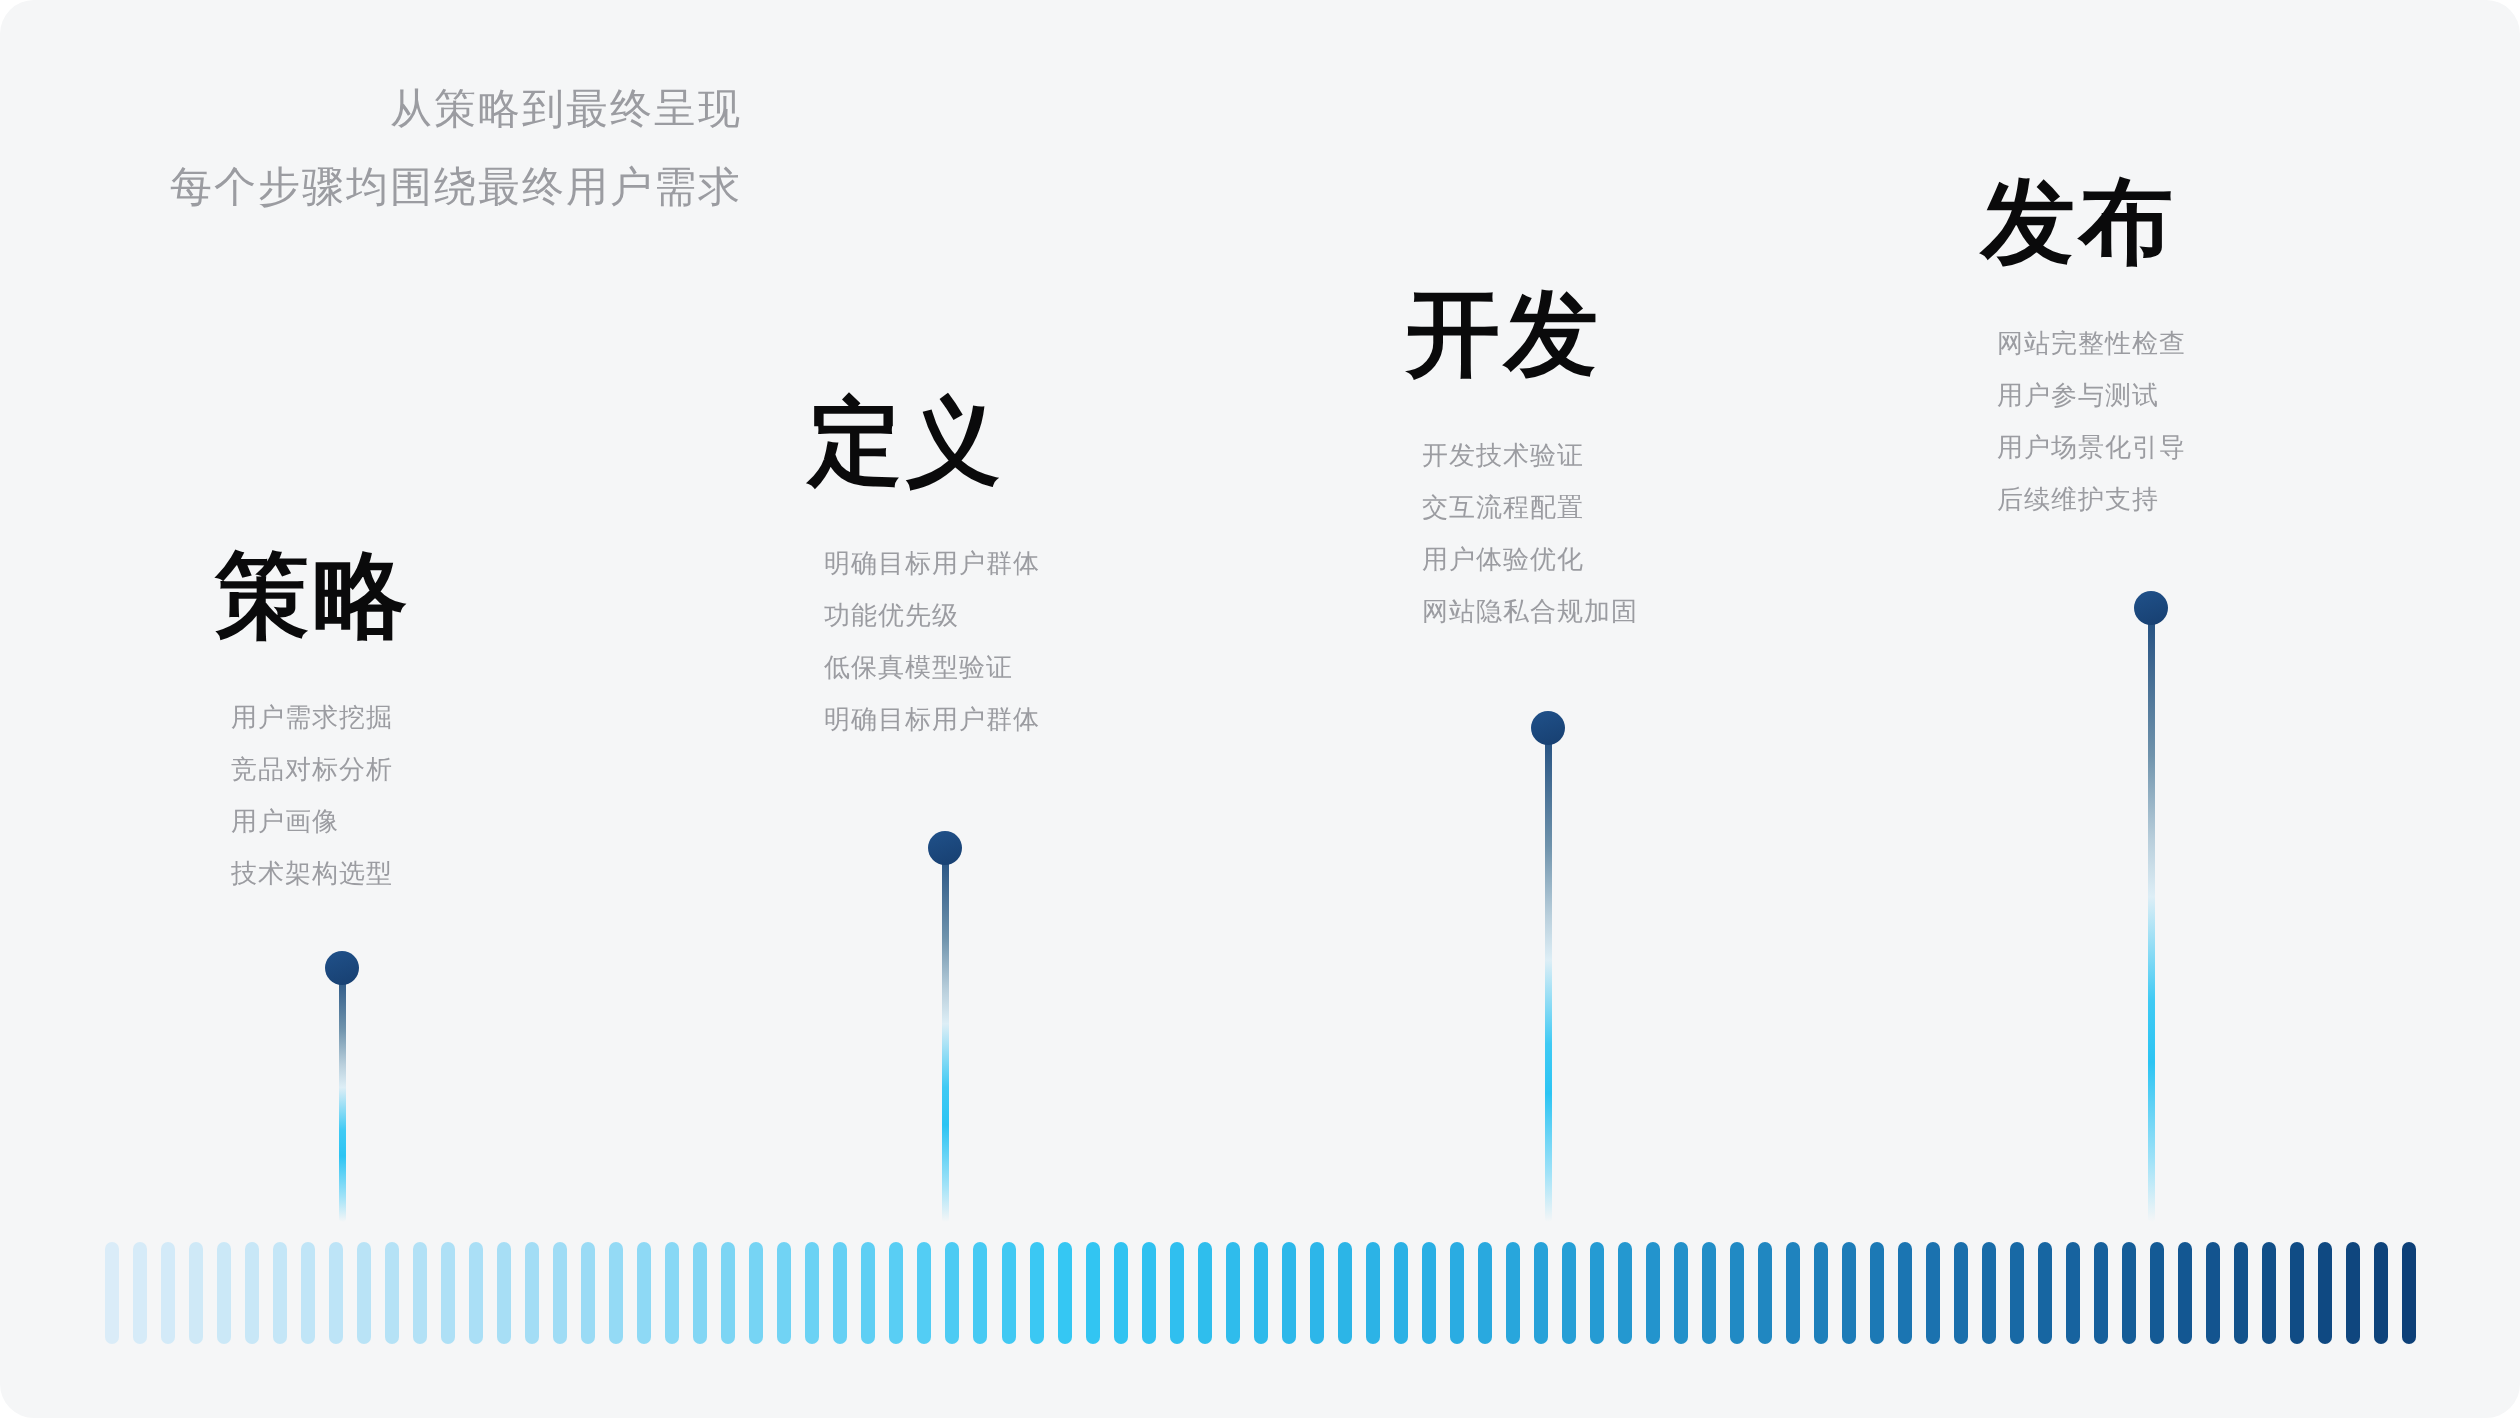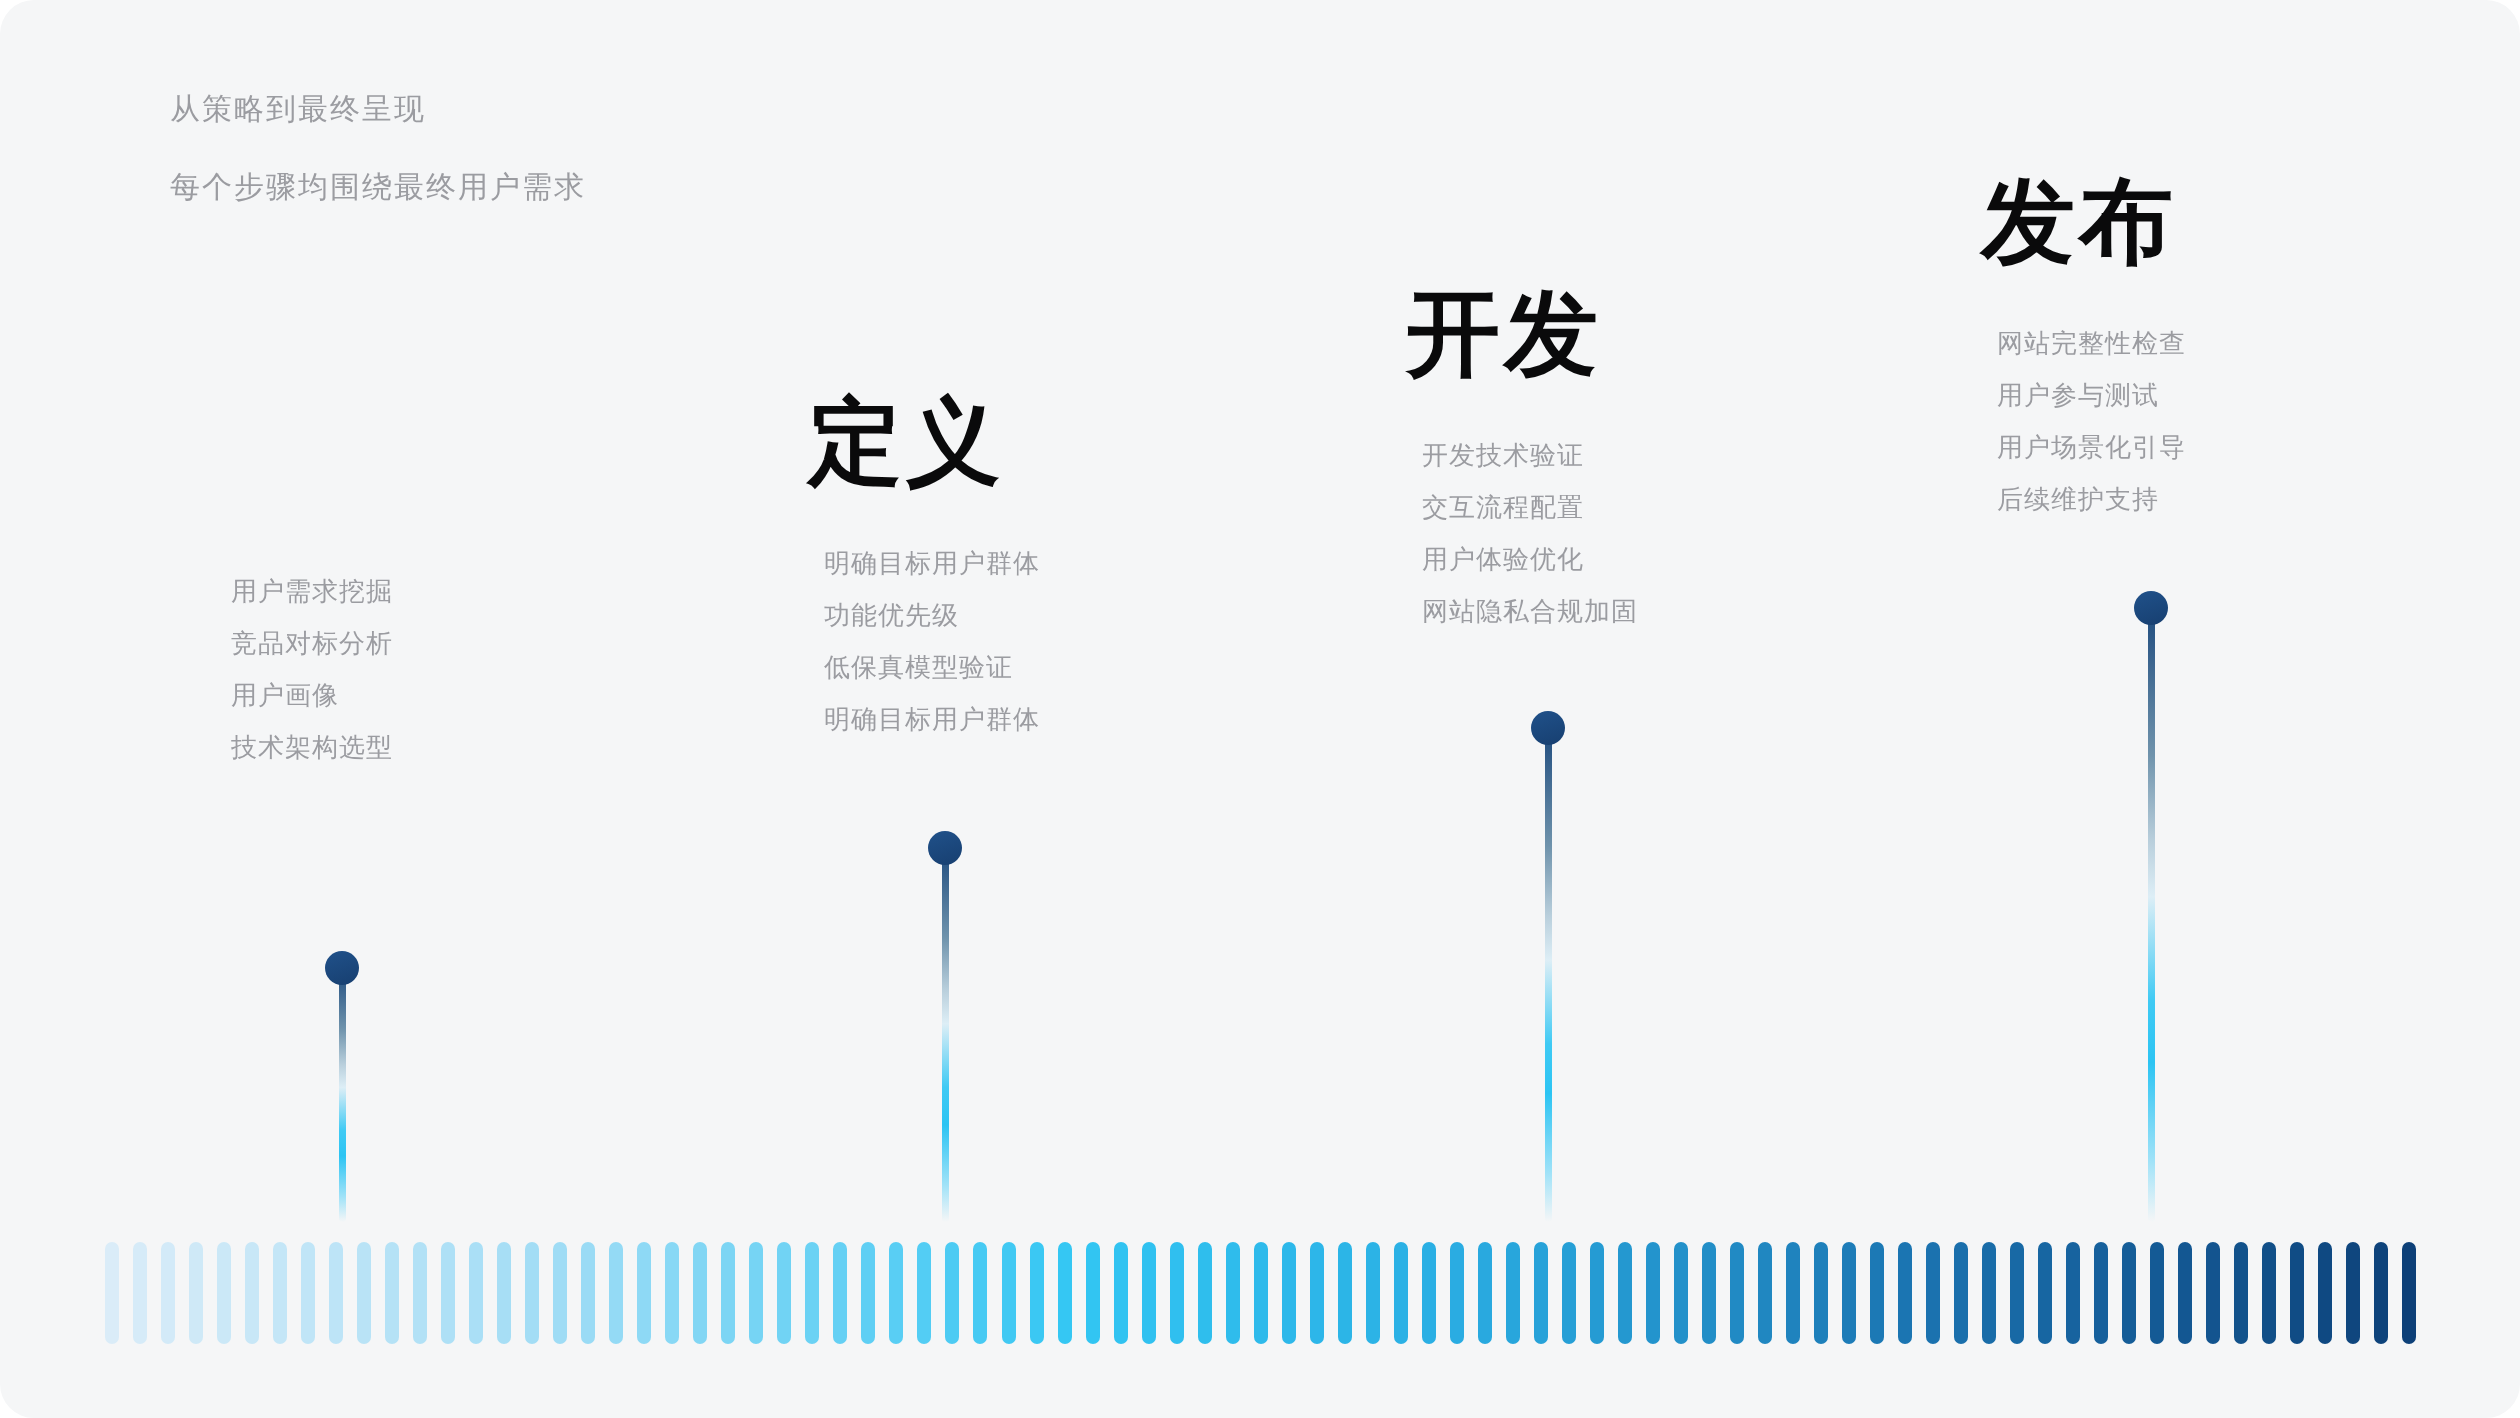--- a/index.html
+++ b/index.html
@@ -21,24 +21,25 @@
     background: #f5f6f7;
     border-radius: 34px;
     overflow: hidden;
   }
   
   .subtitle {
     position: absolute;
     left: 170px;
     top: 70px;
     color: #9b9ca1;
-    font-size: 30px;
+    font-size: 42px;
     line-height: 78px;
     font-weight: 500;
     letter-spacing: 2px;
+    text-align: right;
   }
   
   .stage { position: absolute; }
   .stage-title {
     font-size: 94px;
     line-height: 94px;
     font-weight: 700;
     color: #0a0a0b;
     letter-spacing: 4px;
     margin: 0 0 48px 0;
@@ -116,20 +117,21 @@
 
 <div class="canvas">
   <div class="card">
 
     <div class="subtitle">
       <div>从策略到最终呈现</div>
       <div>每个步骤均围绕最终用户需求</div>
     </div>
 
     <div class="stage stage-1">
+      <h2 class="stage-title">策略</h2>
       <ul class="stage-items">
           <li class="item">用户需求挖掘</li>
           <li class="item">竞品对标分析</li>
           <li class="item">用户画像</li>
           <li class="item">技术架构选型</li>
         </ul>
     </div>
 
     <div class="stage stage-2">
       <h2 class="stage-title">定义</h2>

